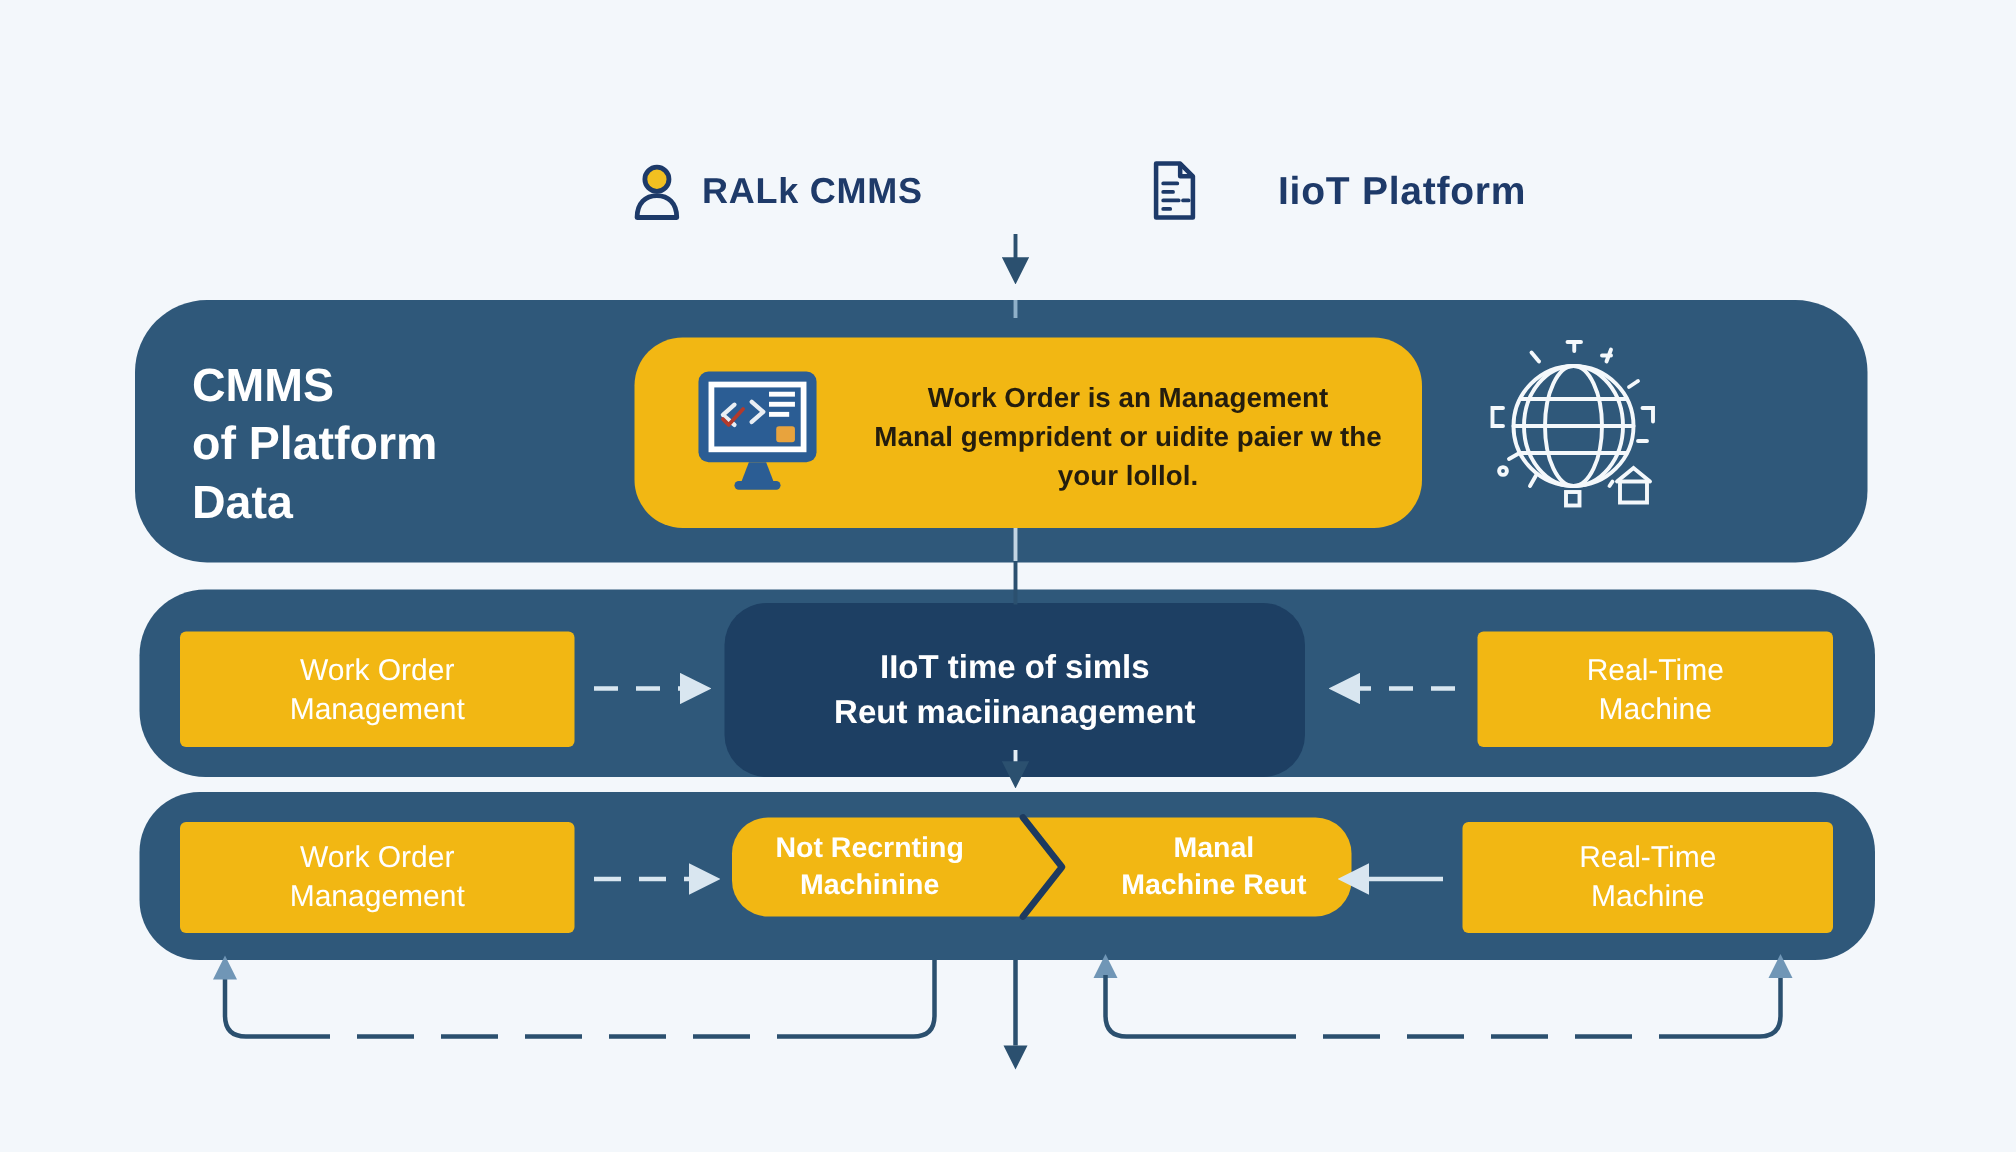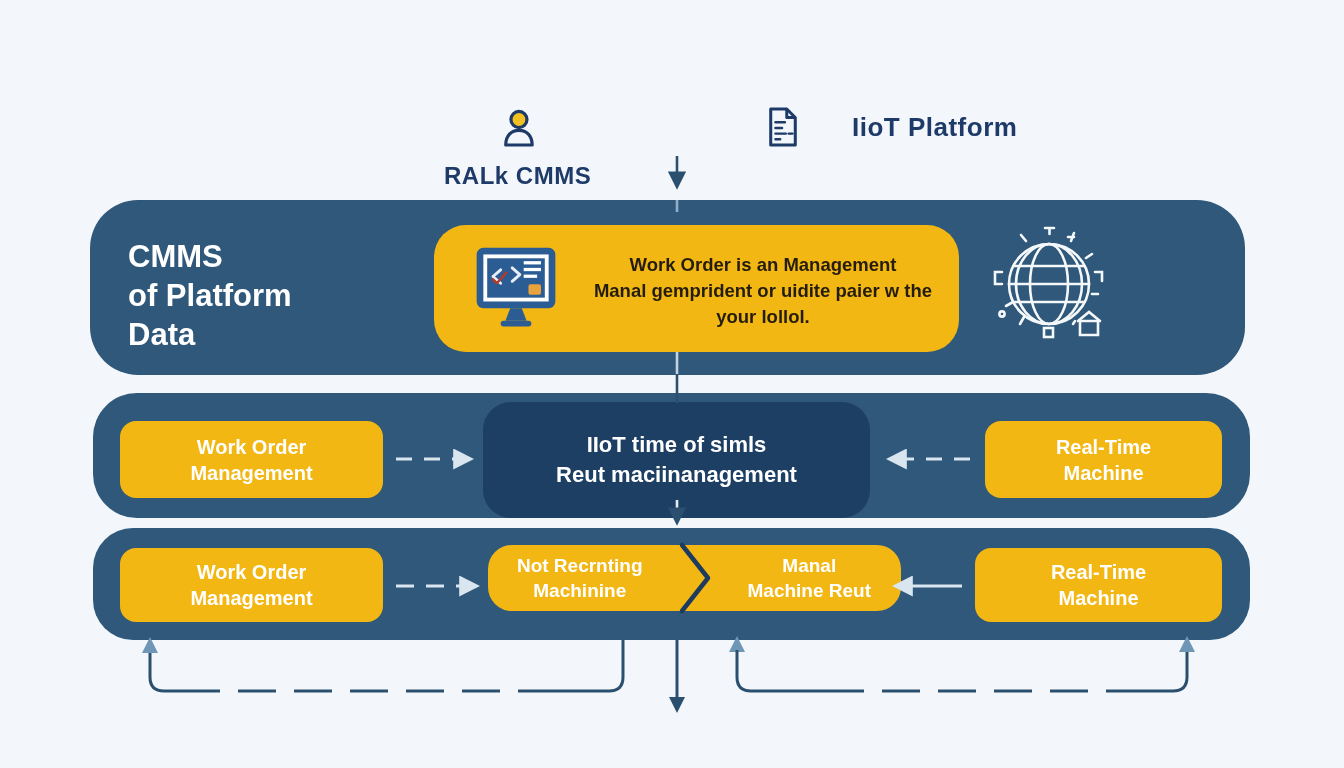--- a/index.html
+++ b/index.html
@@ -3,49 +3,49 @@
 <meta charset="utf-8">
 <style>
   html,body{margin:0;padding:0;}
   .canvas{
     position:relative;width:1344px;height:768px;overflow:hidden;
     background:#f3f7fb;
     font-family:"Liberation Sans", sans-serif;
   }
   
   .hdr{position:absolute;display:flex;align-items:center;gap:14px;}
-  .hdr-cmms{left:444px;top:108px;flex-direction:column;}
+  .hdr-cmms{left:420px;top:108px;}
   .hdr-iiot{left:766px;top:106px;}
   .hdr-label{font-weight:bold;color:#1e3a69;font-size:24px;letter-spacing:.5px;}
   .hdr-iiot .hdr-label{font-size:26px;margin-left:38px;}
   
   .bar{position:absolute;background:#2f587a;}
   .bar1{left:90px;top:200px;width:1155px;height:175px;border-radius:48px;}
   .bar2{left:93px;top:393px;width:1157px;height:125px;border-radius:44px;}
   .bar3{left:93px;top:528px;width:1157px;height:112px;border-radius:40px;}
   
   .row1-title{
     position:absolute;left:128px;top:237px;width:256px;
     color:#fff;font-weight:bold;font-size:31px;line-height:39px;text-align:left;
   }
   .card{
     position:absolute;left:423px;top:225px;width:525px;height:127px;
-    background:#f2b713;border-radius:32px;margin-left:11px;
+    background:#f2b713;border-radius:32px;
   }
   .card-icon{position:absolute;left:34px;top:16px;}
   .card-text{
     position:absolute;left:148px;top:27px;width:362px;
     color:#241d0e;font-weight:bold;font-size:18.5px;line-height:26px;text-align:center;
   }
   .globe{position:absolute;left:988px;top:220px;}
   
   .pill{
-    position:absolute;background:#f2b713;border-radius:16px;
+    position:absolute;background:#f2b713;border-radius:4px;
     display:flex;flex-direction:column;justify-content:center;align-items:center;
-    color:#fff;font-weight:bold;text-align:center;
+    color:#fff;font-weight:normal;text-align:center;
   }
   .pill span{display:block;}
   .r2-left {left:120px;top:421px;width:263px;height:77px;font-size:20px;line-height:26px;}
   .r2-right{left:985px;top:421px;width:237px;height:77px;font-size:20px;line-height:26px;}
   .r3-left {left:120px;top:548px;width:263px;height:74px;font-size:20px;line-height:26px;}
   .r3-right{left:975px;top:548px;width:247px;height:74px;font-size:20px;line-height:26px;}
   
   .r2-center{
     position:absolute;left:483px;top:402px;width:387px;height:116px;
     background:#1d3f63;border-radius:28px;

